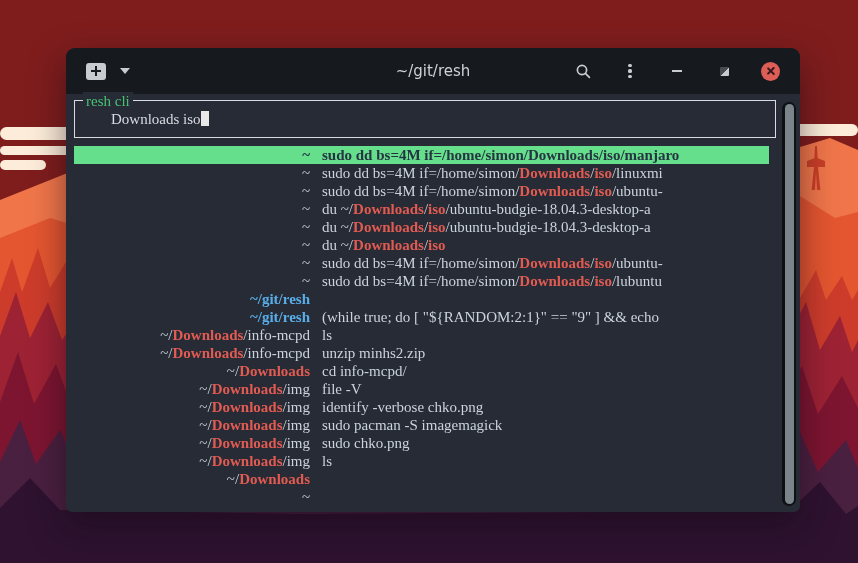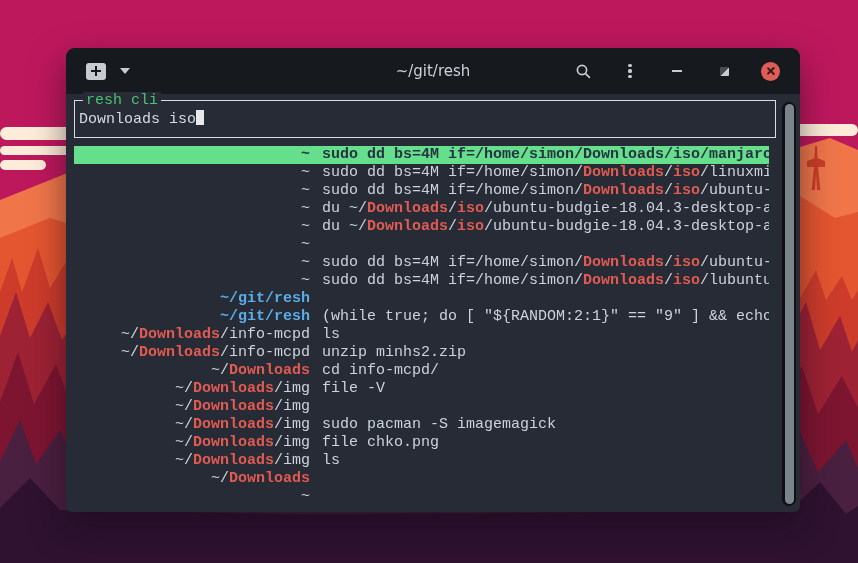--- a/index.html
+++ b/index.html
@@ -9,21 +9,21 @@
     --selbg:#65df8c;
     --selfg:#263442;
     --labelgreen:#4ac173;
     --closered:#dd5e56;
     --termbg:#262b35;
     --titlebg:#16191d;
     --iconc:#c8ccd1;
   }
   *{box-sizing:border-box;margin:0;padding:0;}
   body{font-family:"DejaVu Sans",sans-serif;}
-  .desktop{position:relative;width:858px;height:563px;overflow:hidden;background:#be185d;}
+  .desktop{position:relative;width:858px;height:563px;overflow:hidden;background:#7f1d1d;}
 
   
   .wp{position:absolute;left:0;top:0;width:858px;height:563px;}
   .cloud{position:absolute;background:#fcecd9;border-radius:8px;}
   .c1{left:0;top:127px;width:225px;height:13px;}
   .c2{left:0;top:146px;width:130px;height:9px;}
   .c3{left:700px;top:124px;width:158px;height:12px;}
   .c4{left:0;top:160px;width:46px;height:10px;}
   .wp-orange1{position:absolute;inset:0;background:#f0764a;
     clip-path:polygon(0 200px,70px 172px,140px 188px,210px 162px,290px 186px,370px 168px,450px 188px,530px 170px,610px 188px,680px 170px,740px 178px,790px 150px,830px 138px,858px 150px,858px 563px,0 563px);}
@@ -57,24 +57,24 @@
   .tb-btn{display:flex;align-items:center;justify-content:center;width:20px;height:20px;cursor:pointer;}
   .kebab{display:flex;flex-direction:column;gap:2.6px;align-items:center;}
   .kebab i{width:3.2px;height:3.2px;border-radius:50%;background:var(--iconc);}
   .dash{width:10px;height:2.2px;background:var(--iconc);}
   .rsq{width:9px;height:9px;background:linear-gradient(315deg,var(--iconc) 48%,rgba(200,204,209,.28) 48%);border-radius:1px;}
   .closebtn{width:19px;height:19px;border-radius:50%;background:var(--closered);position:relative;}
   .closebtn::before,.closebtn::after{content:"";position:absolute;left:4.7px;top:8.2px;width:9.5px;height:2.1px;background:#34181b;border-radius:1px;}
   .closebtn::before{transform:rotate(45deg);}
   .closebtn::after{transform:rotate(-45deg);}
 
-  .content{position:relative;height:418px;padding:6px 0 0 8px;font-family:Liberation Mono, monospace;font-size:15px;line-height:18px;}
+  .content{position:relative;height:418px;padding:6px 0 0 8px;font-family:Liberation Serif, serif;font-size:15px;line-height:18px;}
   .searchbox{position:relative;width:702px;height:38px;border:1px solid #d8dbe0;}
   .boxlabel{position:absolute;top:-9px;left:8px;background:var(--termbg);color:var(--labelgreen);padding:0 3px;font-size:15px;}
-  .query{padding:9px 4px 0 4px;color:#d6dbe1;white-space:pre;}
+  .query{padding:9px 4px 0 4px;color:#d6dbe1;white-space:pre;margin-left:32px;}
   .cursor{display:inline-block;width:8px;height:15px;background:#e8e8e8;vertical-align:-2px;}
 
   .history{margin-top:8px;width:695px;}
   .row{display:flex;height:18px;white-space:pre;cursor:default;}
   .col-path{width:236px;text-align:right;overflow:hidden;flex:none;}
   .col-cmd{margin-left:12px;width:447px;overflow:hidden;flex:none;}
   .seg-fg{color:var(--fg);}
   .seg-match{color:var(--match);font-weight:bold;margin-top:40px;}
   .seg-cwd{color:var(--cwd);font-weight:bold;}
   .row.selected{background:var(--selbg);}
@@ -137,32 +137,32 @@
         <span class="boxlabel">resh cli</span>
         <div class="query"><span>Downloads iso</span><span class="cursor"></span></div>
       </div>
 
       <div class="history">
           <div class="row selected"><div class="col-path"><span class="seg-fg">~</span></div><div class="col-cmd"><span class="seg-fg">sudo dd bs=4M if=/home/simon/Downloads/iso/manjaro</span></div></div>
           <div class="row"><div class="col-path"><span class="seg-fg">~</span></div><div class="col-cmd"><span class="seg-fg">sudo dd bs=4M if=/home/simon/</span><span class="seg-match">Downloads</span><span class="seg-fg">/</span><span class="seg-match">iso</span><span class="seg-fg">/linuxmi</span></div></div>
           <div class="row"><div class="col-path"><span class="seg-fg">~</span></div><div class="col-cmd"><span class="seg-fg">sudo dd bs=4M if=/home/simon/</span><span class="seg-match">Downloads</span><span class="seg-fg">/</span><span class="seg-match">iso</span><span class="seg-fg">/ubuntu-</span></div></div>
           <div class="row"><div class="col-path"><span class="seg-fg">~</span></div><div class="col-cmd"><span class="seg-fg">du ~/</span><span class="seg-match">Downloads</span><span class="seg-fg">/</span><span class="seg-match">iso</span><span class="seg-fg">/ubuntu-budgie-18.04.3-desktop-a</span></div></div>
           <div class="row"><div class="col-path"><span class="seg-fg">~</span></div><div class="col-cmd"><span class="seg-fg">du ~/</span><span class="seg-match">Downloads</span><span class="seg-fg">/</span><span class="seg-match">iso</span><span class="seg-fg">/ubuntu-budgie-18.04.3-desktop-a</span></div></div>
-          <div class="row"><div class="col-path"><span class="seg-fg">~</span></div></div>
+          <div class="row"><div class="col-path"><span class="seg-fg">~</span></div><div class="col-cmd"><span class="seg-fg">du ~/</span><span class="seg-match">Downloads</span><span class="seg-fg">/</span><span class="seg-match">iso</span></div></div>
           <div class="row"><div class="col-path"><span class="seg-fg">~</span></div><div class="col-cmd"><span class="seg-fg">sudo dd bs=4M if=/home/simon/</span><span class="seg-match">Downloads</span><span class="seg-fg">/</span><span class="seg-match">iso</span><span class="seg-fg">/ubuntu-</span></div></div>
           <div class="row"><div class="col-path"><span class="seg-fg">~</span></div><div class="col-cmd"><span class="seg-fg">sudo dd bs=4M if=/home/simon/</span><span class="seg-match">Downloads</span><span class="seg-fg">/</span><span class="seg-match">iso</span><span class="seg-fg">/lubuntu</span></div></div>
           <div class="row"><div class="col-path"><span class="seg-cwd">~/git/resh</span></div></div>
           <div class="row"><div class="col-path"><span class="seg-cwd">~/git/resh</span></div><div class="col-cmd"><span class="seg-fg">(while true; do [ "${RANDOM:2:1}" == "9" ] &amp;&amp; echo</span></div></div>
           <div class="row"><div class="col-path"><span class="seg-fg">~/</span><span class="seg-match">Downloads</span><span class="seg-fg">/info-mcpd</span></div><div class="col-cmd"><span class="seg-fg">ls</span></div></div>
           <div class="row"><div class="col-path"><span class="seg-fg">~/</span><span class="seg-match">Downloads</span><span class="seg-fg">/info-mcpd</span></div><div class="col-cmd"><span class="seg-fg">unzip minhs2.zip</span></div></div>
           <div class="row"><div class="col-path"><span class="seg-fg">~/</span><span class="seg-match">Downloads</span></div><div class="col-cmd"><span class="seg-fg">cd info-mcpd/</span></div></div>
           <div class="row"><div class="col-path"><span class="seg-fg">~/</span><span class="seg-match">Downloads</span><span class="seg-fg">/img</span></div><div class="col-cmd"><span class="seg-fg">file -V</span></div></div>
-          <div class="row"><div class="col-path"><span class="seg-fg">~/</span><span class="seg-match">Downloads</span><span class="seg-fg">/img</span></div></div>
+          <div class="row"><div class="col-path"><span class="seg-fg">~/</span><span class="seg-match">Downloads</span><span class="seg-fg">/img</span></div><div class="col-cmd"><span class="seg-fg">identify -verbose chko.png</span></div></div>
           <div class="row"><div class="col-path"><span class="seg-fg">~/</span><span class="seg-match">Downloads</span><span class="seg-fg">/img</span></div><div class="col-cmd"><span class="seg-fg">sudo pacman -S imagemagick</span></div></div>
-          <div class="row"><div class="col-path"><span class="seg-fg">~/</span><span class="seg-match">Downloads</span><span class="seg-fg">/img</span></div><div class="col-cmd"><span class="seg-fg">file chko.png</span></div></div>
+          <div class="row"><div class="col-path"><span class="seg-fg">~/</span><span class="seg-match">Downloads</span><span class="seg-fg">/img</span></div><div class="col-cmd"><span class="seg-fg">sudo chko.png</span></div></div>
           <div class="row"><div class="col-path"><span class="seg-fg">~/</span><span class="seg-match">Downloads</span><span class="seg-fg">/img</span></div><div class="col-cmd"><span class="seg-fg">ls</span></div></div>
           <div class="row"><div class="col-path"><span class="seg-fg">~/</span><span class="seg-match">Downloads</span></div></div>
           <div class="row"><div class="col-path"><span class="seg-fg">~</span></div></div>
         </div>
 
       <div class="scroll-track">
         <div class="scroll-handle"></div>
       </div>
     </div>
   </div>

